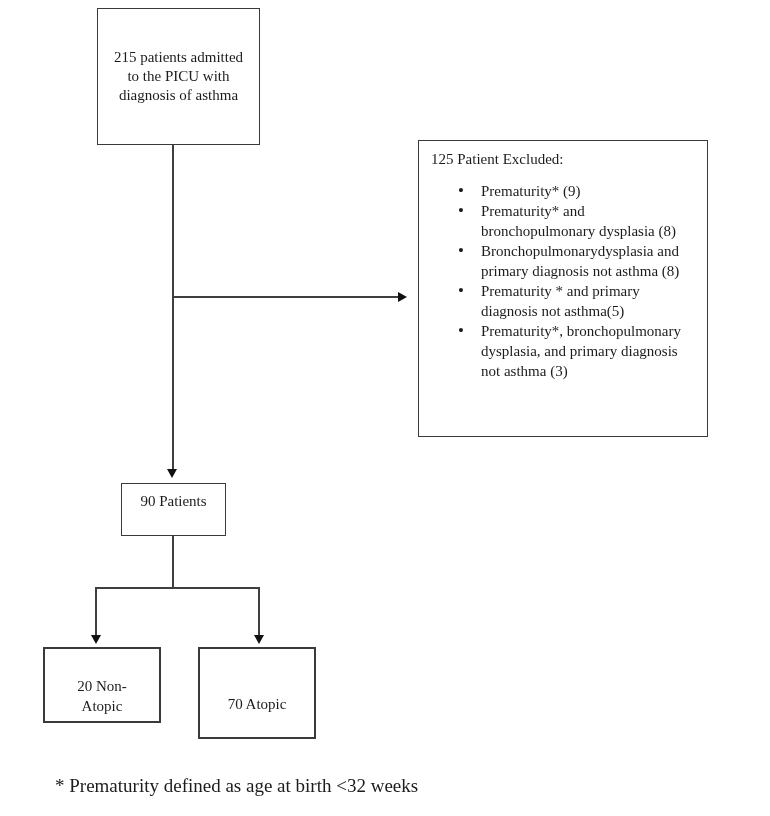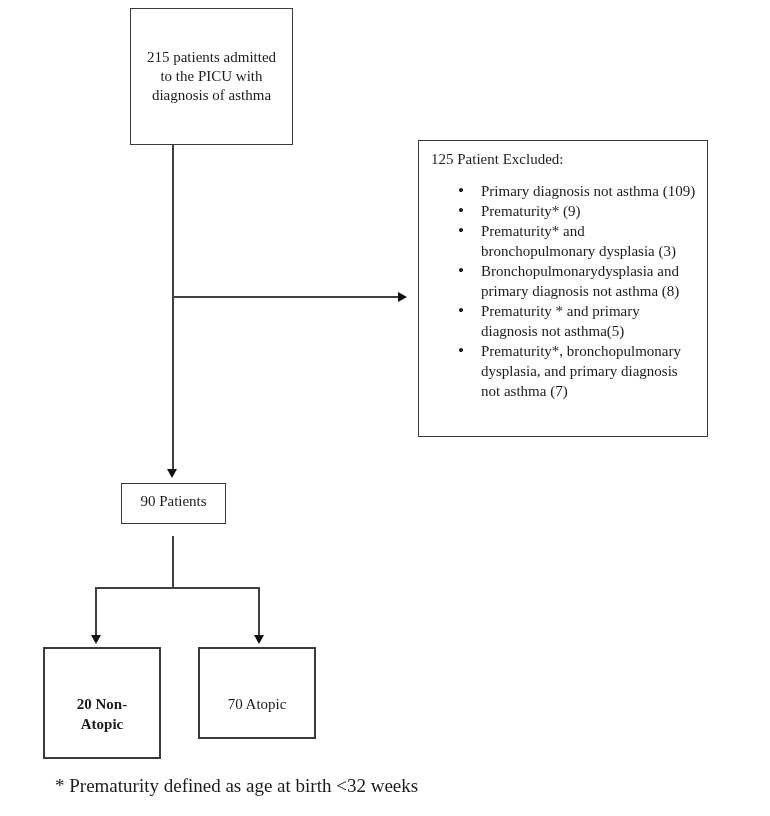--- a/index.html
+++ b/index.html
@@ -24,21 +24,20 @@
   }
   .centered {
     display: flex;
     justify-content: center;
     text-align: center;
   }
   .top-box {
     left: 97px; top: 8px; width: 163px; height: 137px;
     align-items: center;
     padding: 0 10px;
-    margin-left: 33px;
   }
   .excluded-box {
     left: 418px; top: 140px; width: 290px; height: 297px;
     padding: 8px 8px 8px 12px;
     line-height: 20px;
   }
   .excl-title { line-height: 20px; }
   .excl-list {
     list-style: none;
     margin-top: 12px;
@@ -48,30 +47,30 @@
     position: relative;
     line-height: 20px;
   }
   .excl-list li::before {
     content: "\2022";
     position: absolute;
     left: -23px;
     font-size: 17px;
   }
   .mid-box {
-    left: 121px; top: 483px; width: 105px; height: 41px;
+    left: 121px; top: 483px; width: 105px; height: 53px;
     align-items: flex-start;
     padding-top: 8px;
   }
   .leaf-box {
     border-width: 2px;
     align-items: center;
     padding-top: 22px;
   }
-  .leaf-left { left: 43px; top: 647px; width: 118px; height: 112px; font-weight: bold; }
+  .leaf-left { left: 43px; top: 647px; width: 118px; height: 76px; }
   .leaf-left .wrap-narrow { display: inline-block; max-width: 72px; line-height: 20px; }
   .leaf-right { left: 198px; top: 647px; width: 118px; height: 92px; }
   .line {
     position: absolute;
     background: var(--line, #3f3f3f);
   }
   .arrow { position: absolute; width: 0; height: 0; }
   .arrow-down {
     border-left: 5px solid transparent;
     border-right: 5px solid transparent;
@@ -99,26 +98,25 @@
 
   <div class="line" style="left:172px; top:145px; width:1.5px; height:324px;"></div>
   <div class="arrow arrow-down" style="left:167px; top:469px;"></div>
 
   <div class="line" style="left:172px; top:296px; width:226px; height:1.5px;"></div>
   <div class="arrow arrow-right" style="left:398px; top:292px;"></div>
 
   <div class="box excluded-box">
     <div class="excl-title">125 Patient Excluded:</div>
     <ul class="excl-list">
-        <li>Primary diagnosis not asthma (109)</li>
         <li>Prematurity* (9)</li>
-        <li>Prematurity* and bronchopulmonary dysplasia (3)</li>
+        <li>Prematurity* and bronchopulmonary dysplasia (8)</li>
         <li>Bronchopulmonarydysplasia and primary diagnosis not asthma (8)</li>
         <li>Prematurity * and primary diagnosis not asthma(5)</li>
-        <li>Prematurity*, bronchopulmonary dysplasia, and primary diagnosis not asthma (7)</li>
+        <li>Prematurity*, bronchopulmonary dysplasia, and primary diagnosis not asthma (3)</li>
       </ul>
   </div>
 
   <div class="box mid-box centered">
     <span>90 Patients</span>
   </div>
 
   <div class="line" style="left:172px; top:536px; width:1.5px; height:52px;"></div>
   <div class="line" style="left:95px; top:587px; width:164.5px; height:1.5px;"></div>
   <div class="line" style="left:95px; top:587px; width:1.5px; height:48px;"></div>

